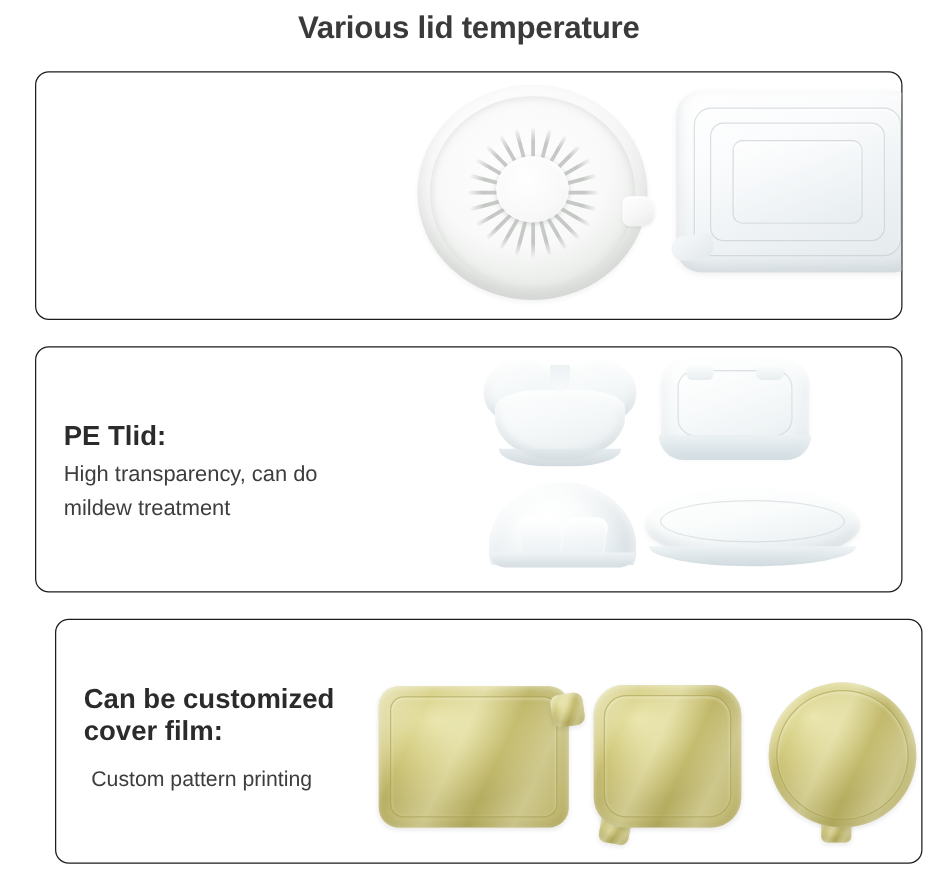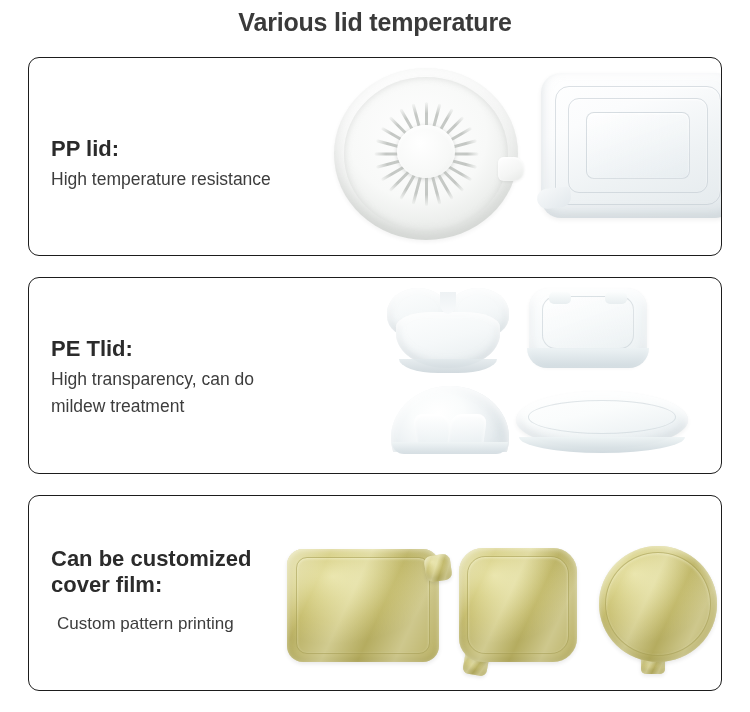--- a/index.html
+++ b/index.html
@@ -35,21 +35,21 @@
     left: 28px;
     width: 694px;
     border: 1.3px solid #1d1d1d;
     border-radius: 11px;
     box-sizing: border-box;
     background: #ffffff;
     overflow: hidden;
   }
   #card-pp { top: 57px;  height: 199px; }
   #card-pe { top: 277px; height: 197px; }
-  #card-cf { top: 495px; height: 196px; }
+  #card-cf { top: 495px; height: 196px; margin-left: 16px; }
 
   .card-text {
     position: absolute;
     left: 22px;
     z-index: 5;
   }
   .card-heading {
     font-size: 22px;
     font-weight: bold;
     color: #2b2b2b;
@@ -327,24 +327,20 @@
     width: 24px; height: 22px; border-radius: 5px;
   }
 </style>
 </head>
 <body>
 
 <div class="page-title">Various lid temperature</div>
 
 <div class="card" id="card-pp">
 
-  <div class="card-text">
-    <div class="card-heading">PP lid:</div>
-    <div class="card-desc">High temperature resistance</div>
-  </div>
 
   <div class="stage">
 
     <div class="prod pp-round">
       <div class="disc"></div>
       <div class="rim"></div>
       <div class="ray" style="transform:rotate(0deg)"></div>
       <div class="ray" style="transform:rotate(15deg)"></div>
       <div class="ray" style="transform:rotate(30deg)"></div>
       <div class="ray" style="transform:rotate(45deg)"></div>

